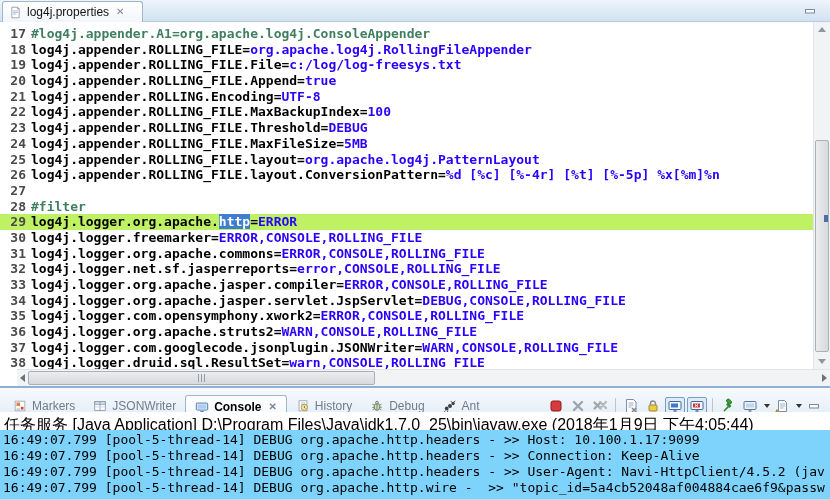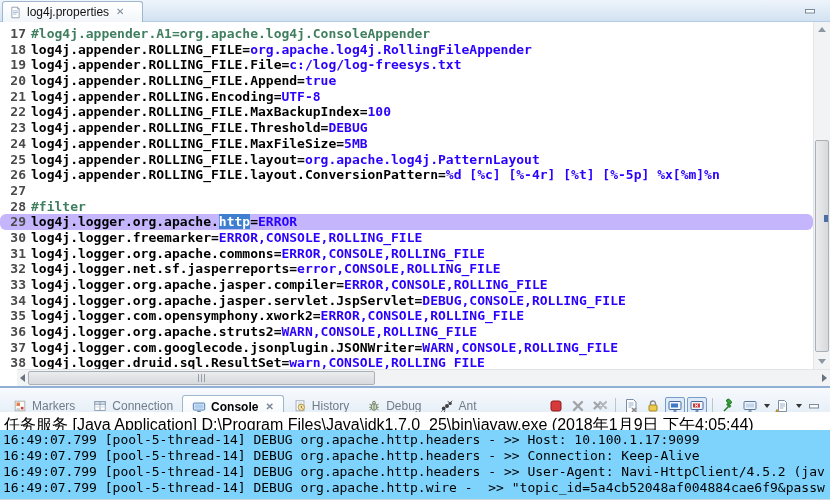--- a/index.html
+++ b/index.html
@@ -16,21 +16,21 @@
   .tabclose{font-size:10px;color:#7a8694;margin-left:2px;cursor:pointer;line-height:10px;}
   .minbtn{position:absolute;right:12px;top:3px;width:16px;height:16px;}
   .icon svg{display:block;}
   .tabicon svg{width:13px;height:13px;}
   .minbtn svg{width:16px;height:16px;}
 
   
   .editor{position:absolute;left:0;top:22px;width:813px;height:347px;overflow:hidden;background:#fff;}
   .lines{padding-top:4px;font-family:"DejaVu Sans Mono",monospace;font-size:13px;line-height:15.7px;white-space:pre;font-weight:bold;}
   .code-line{height:15.7px;display:flex;}
-  .code-line.current{background:#c4b5fd;border-radius:6px;}
+  .code-line.current{background:#bef264;}
   .gutter{display:inline-block;width:26px;text-align:right;padding-right:5px;color:#4a4a4a;flex:none;}
   .code{flex:none;}
   .seg-comment{color:#3f7f5f;}
   .seg-key{color:#000;}
   .seg-value{color:#2a00ff;}
   .seg-sel{background:#3e7fd0;color:#fff;}
 
   
   .vscroll{position:absolute;left:813px;top:22px;width:17px;height:347px;background:#f2f3f5;
            border-left:1px solid #e2e4e8;box-sizing:border-box;}
@@ -135,21 +135,21 @@
         </div>
         <div class="btab">
           <span class="icon">
             <svg viewBox="0 0 16 16">
               <rect x="2" y="3" width="12" height="10" fill="#fff" stroke="#8898ac"></rect>
               <rect x="2" y="3" width="12" height="3" fill="#d8e4f0" stroke="#8898ac"></rect>
               <path d="M8 3v10" stroke="#8898ac"></path>
               <path d="M2 9h12" stroke="#c8d4e0"></path>
             </svg>
           </span>
-          <span>Connection</span>
+          <span>JSONWriter</span>
         </div>
         <div class="btab active">
           <span class="icon">
             <svg viewBox="0 0 16 16">
               <rect x="1.5" y="3.5" width="13" height="8" rx="1" fill="#e8f1fb" stroke="#3a6ea5"></rect>
               <rect x="3" y="5" width="10" height="5" fill="#aecdf0"></rect>
               <path d="M6 13.5h4" stroke="#3a6ea5" stroke-width="1.5"></path>
             </svg>
           </span>
           <span>Console</span>

